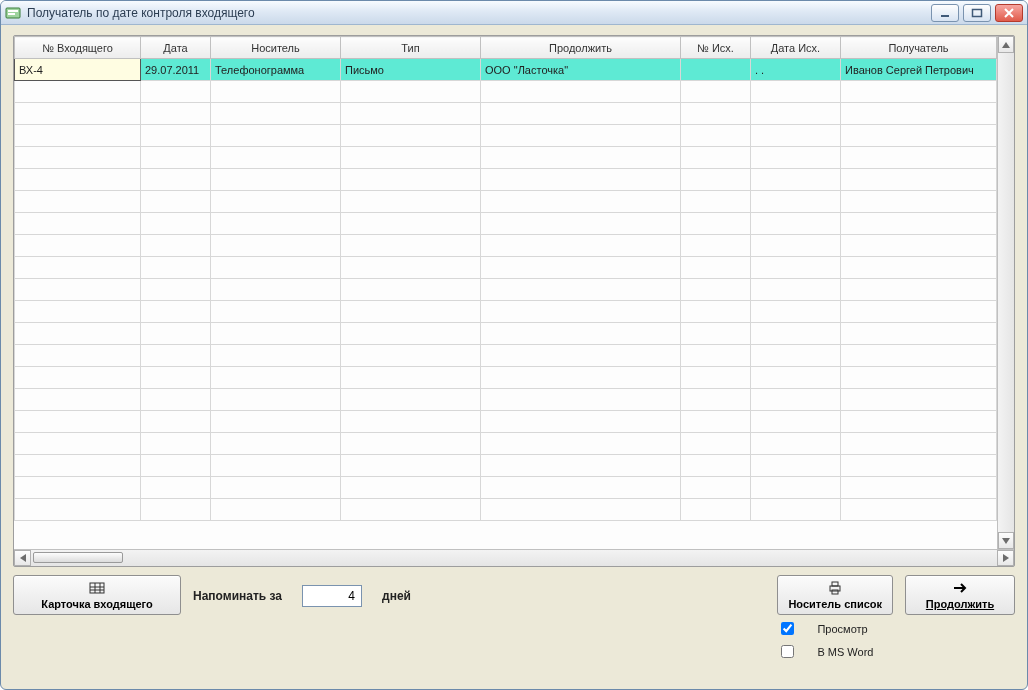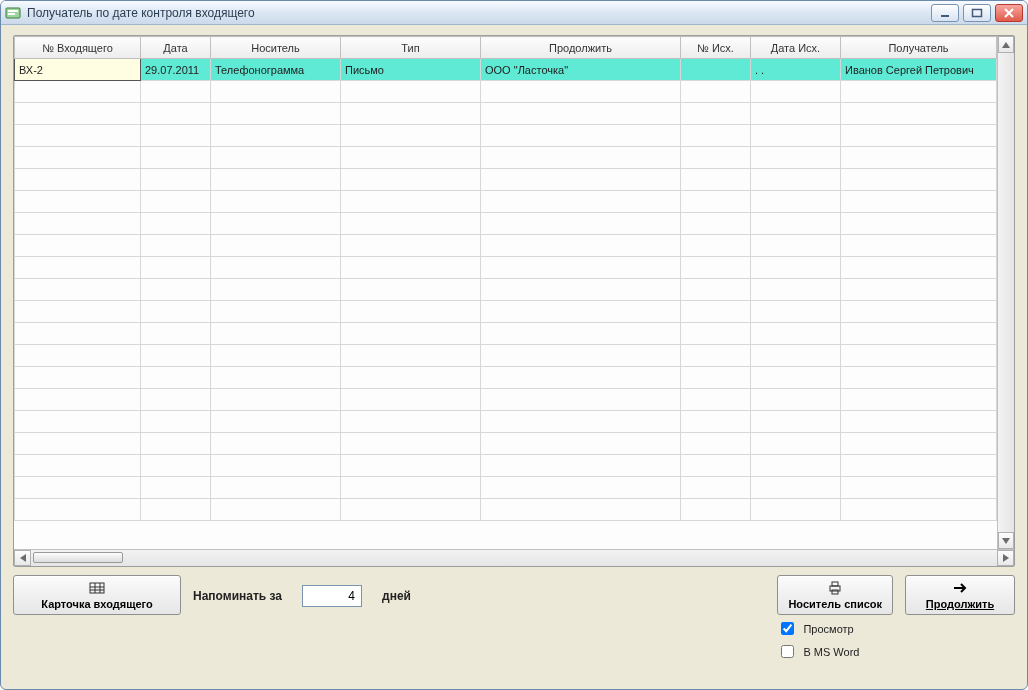--- a/index.html
+++ b/index.html
@@ -34,21 +34,21 @@
 
   .footer { display:flex; align-items:flex-start; gap:12px; }
   .btn { background:linear-gradient(#fbfbfb,#e6e6e6); border:1px solid #8f8f8f; border-radius:3px; box-shadow:0 1px 0 #fff inset; padding:4px 10px; min-height:36px; min-width:110px; display:flex; flex-direction:column; align-items:center; justify-content:center; font-size:11px; font-weight:bold; cursor:pointer; gap:2px; }
   .btn.wide { min-width:168px; }
   .btn .btn-icon { width:16px; height:16px; display:flex; align-items:center; justify-content:center; }
   .btn u { text-decoration:underline; }
   .remind-group { display:flex; align-items:center; gap:20px; margin-top:10px; }
   .num-input { width:60px; height:22px; border:1px solid #7a93af; background:#fff; text-align:right; padding:0 6px; font-size:12px; font-family:inherit; }
   .label { font-size:12px; color:#222; font-weight:bold; }
   .col-print { display:flex; flex-direction:column; gap:4px; }
-  .cbox { display:flex; align-items:center; gap:6px; font-size:11px; color:#222; }
+  .cbox { display:flex; align-items:center; gap:20px; font-size:11px; color:#222; }
   .cbox input { width:13px; height:13px; }
 
   .spacer { flex:1; }
 </style>
 </head>
 <body>
 
 <div class="window">
   <div class="titlebar">
     <span class="title-icon">
@@ -99,21 +99,21 @@
               <th>Носитель</th>
               <th>Тип</th>
               <th>Продолжить</th>
               <th>№ Исх.</th>
               <th>Дата Исх.</th>
               <th>Получатель</th>
             </tr>
           </thead>
           <tbody id="tb">
               <tr class="sel">
-                <td class="focus">ВХ-2</td>
+                <td class="focus">ВХ-4</td>
                 <td>29.07.2011</td>
                 <td>Телефонограмма</td>
                 <td>Письмо</td>
                 <td>ООО "Ласточка"</td>
                 <td></td>
                 <td>.  .</td>
                 <td>Иванов Сергей Петрович</td>
               </tr>
               <tr class="empty-row">
                 <td></td>

